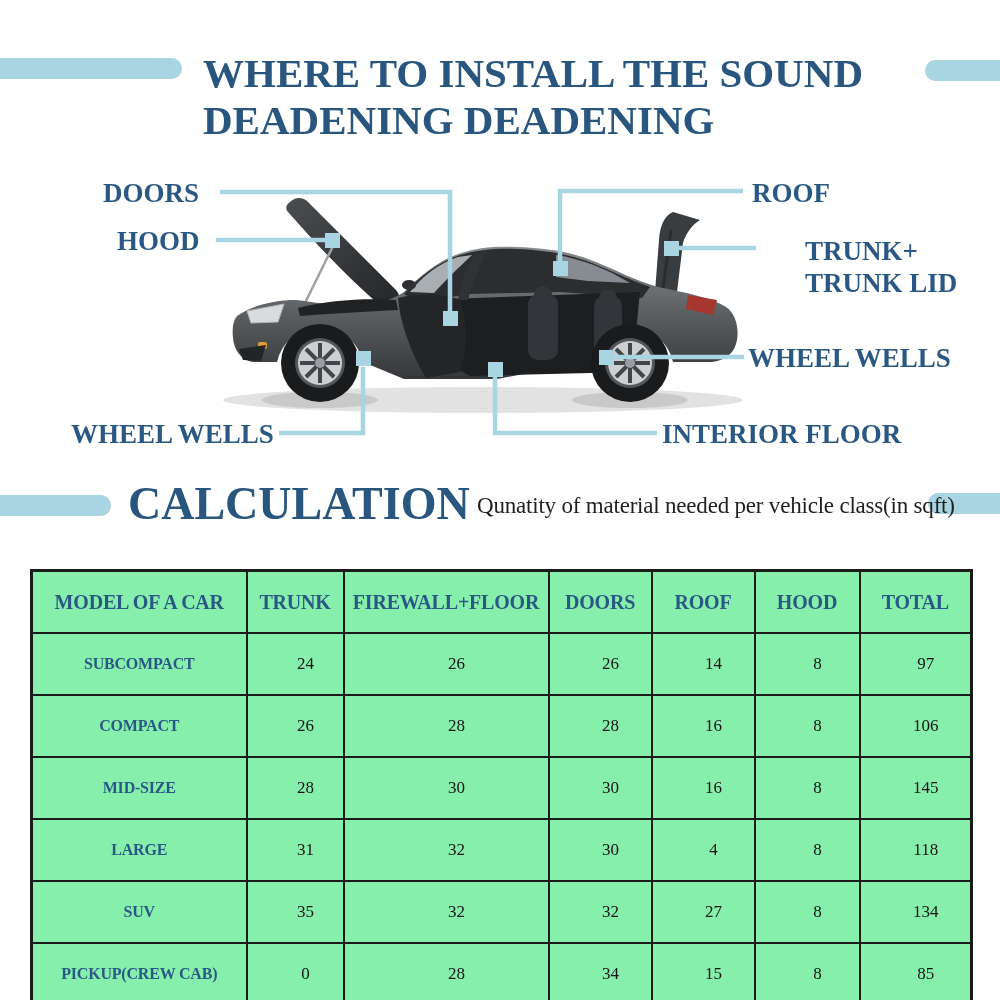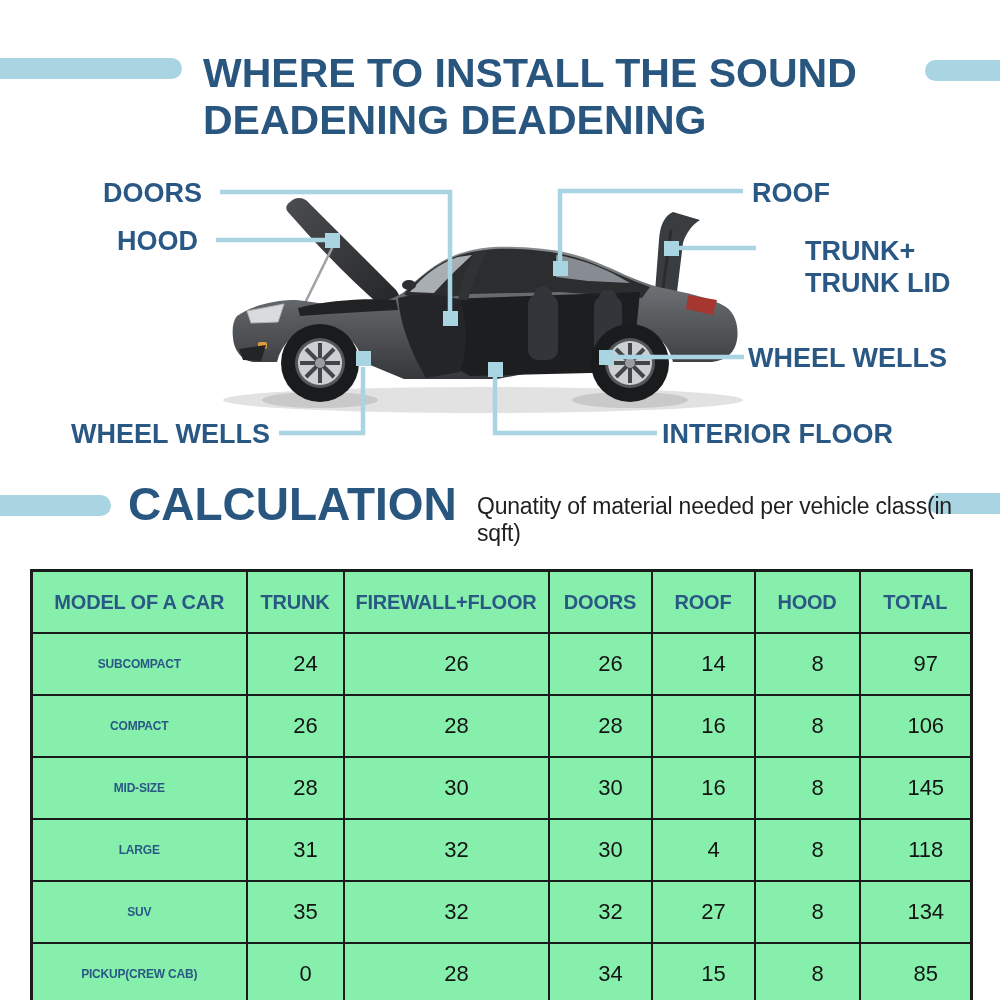--- a/index.html
+++ b/index.html
@@ -1,18 +1,18 @@
 <!DOCTYPE html>
 <html><head>
 <meta charset="utf-8">
 <style>
   html,body{margin:0;padding:0;background:#ffffff;}
   .page{
     position:relative;width:1000px;height:1000px;overflow:hidden;
-    background:#ffffff;font-family:Liberation Sans, sans-serif;
+    background:#ffffff;font-family:Liberation Serif, serif;
   }
   
   .bar{position:absolute;height:21px;background:#a9d4e1;border-radius:11px;}
   .bar-title-left{left:-16px;top:58px;width:198px;}
   .bar-title-right{left:925px;top:60px;width:95px;}
   .bar-calc-left{left:-16px;top:495px;width:127px;}
   .bar-calc-right{left:928px;top:493px;width:92px;}
   
   .title{
     position:absolute;left:203px;top:50px;width:760px;
@@ -45,22 +45,22 @@
   .tbl{
     position:absolute;left:30px;top:555px;width:940px;height:420px;
     border-collapse:collapse;table-layout:fixed;background:#86efac;margin-top:14px;
   }
   .tbl th,.tbl td{
     border:2px solid #1b1b1b;text-align:center;vertical-align:middle;
     height:60px;padding:0;overflow:hidden;
   }
   .tbl{border:3px solid #1b1b1b;}
   .tbl th{color:#2a5884;font-size:20px;font-weight:bold;letter-spacing:-0.2px;}
-  .tbl td.model{color:#2a5884;font-size:12px;font-weight:bold;letter-spacing:-0.2px;}
-  .tbl td.num{color:#141414;font-size:22px;font-weight:normal;padding-left:21px;}
+  .tbl td.model{color:#2a5884;font-size:16px;font-weight:bold;letter-spacing:-0.2px;}
+  .tbl td.num{color:#141414;font-size:17px;font-weight:normal;padding-left:21px;}
 </style>
 </head>
 <body>
 
 <div class="page">
 
   <div class="bar bar-title-left"></div>
   <div class="bar bar-title-right"></div>
 
   <div class="title">

